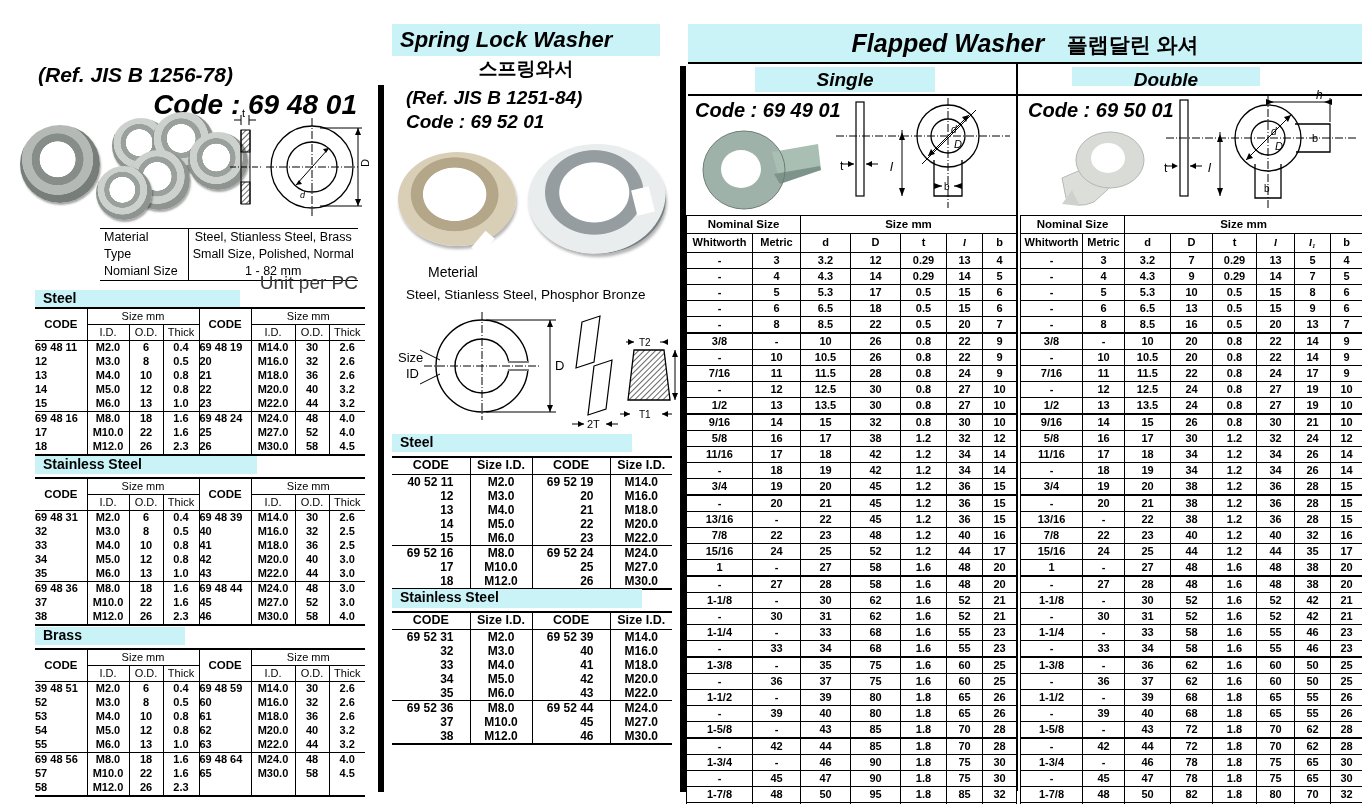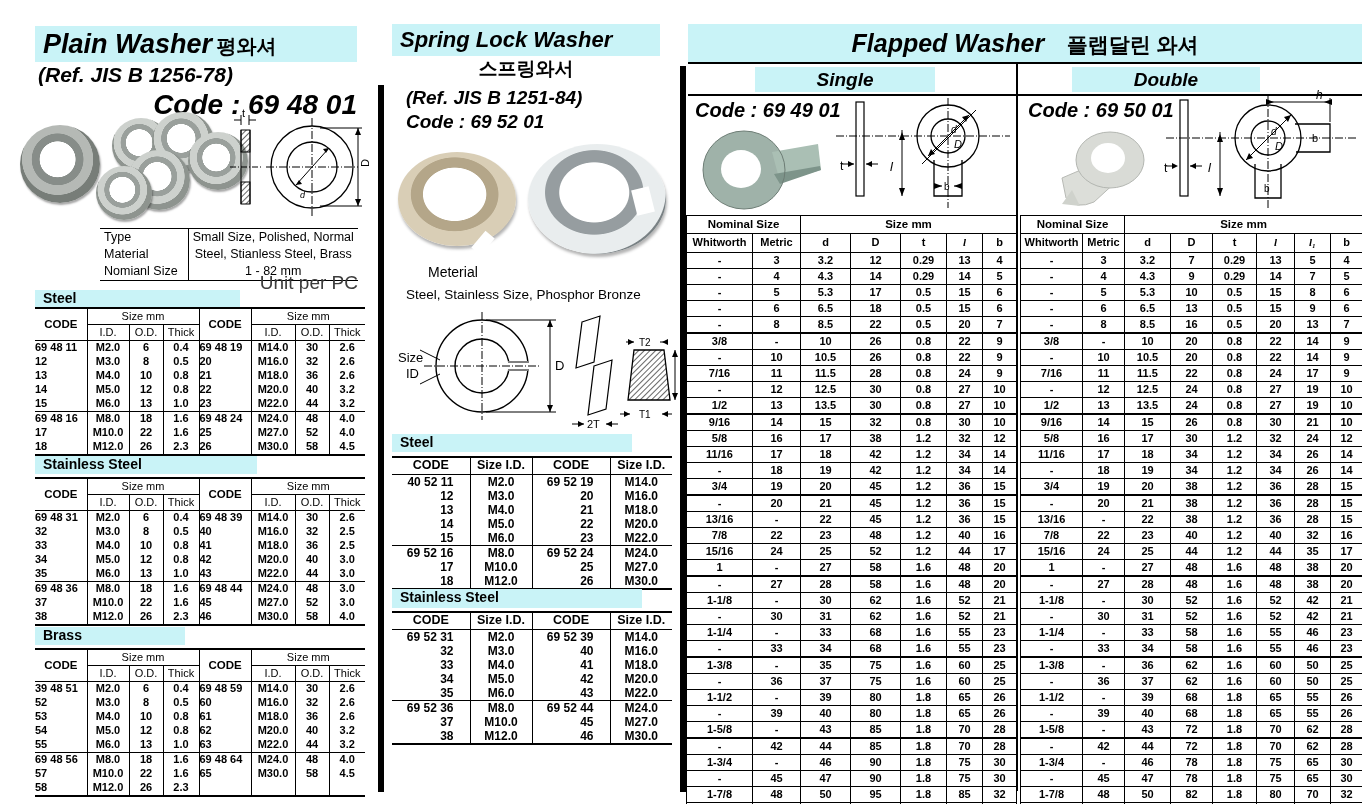--- a/index.html
+++ b/index.html
@@ -60,24 +60,20 @@
   .notch{position:absolute;background:#fff;}
 </style>
 </head>
 <body>
 
 <div class="page">
 
   <div class="bar" style="left:378px;top:85px;width:6px;height:707px;"></div>
   <div class="bar" style="left:680px;top:66px;width:6px;height:726px;"></div>
 
-  <div class="abs hl" style="left:35px;top:26px;width:322px;height:36px;">
-    <span class="ti" style="font-size:27px;margin-left:8px;line-height:36px;">Plain Washer</span>
-    <span style="font-weight:bold;font-size:20px;">평와셔</span>
-  </div>
   <div class="abs ti" style="left:38px;top:63px;font-size:21px;">(Ref. JIS B 1256-78)</div>
   <div class="abs ti" style="left:35px;top:89px;width:322px;text-align:right;font-size:28px;">Code : 69 48 01</div>
 
   <div class="abs" style="left:15px;top:110px;width:215px;height:115px;">
     <div class="donut" style="left:5px;top:15px;width:80px;height:78px;background:radial-gradient(circle at 47% 44%, #ffffff 0 29%, #878d89 30% 42%, #b5b9b5 43% 58%, #777d78 59% 86%, #a7aba7 87% 100%);"></div>
     <div class="donut" style="left:97px;top:8px;width:58px;height:56px;"></div>
     <div class="donut" style="left:137px;top:2px;width:62px;height:60px;"></div>
     <div class="donut" style="left:173px;top:22px;width:60px;height:58px;"></div>
     <div class="donut" style="left:113px;top:40px;width:62px;height:60px;"></div>
     <div class="donut" style="left:81px;top:56px;width:56px;height:54px;"></div>
@@ -110,26 +106,26 @@
     <text x="138" y="66" font-size="11" transform="rotate(-90 136 63)">D</text>
   </svg>
 
   <table class="t-spec abs" style="left:100px;top:228px;">
     <colgroup>
         <col style="width:88px">
         <col style="width:170px">
       </colgroup>
     <tbody>
         <tr>
+          <td>Material</td>
+          <td>Steel, Stianless Steel, Brass</td>
+        </tr>
+        <tr>
           <td>Type</td>
           <td>Small Size, Polished, Normal</td>
-        </tr>
-        <tr>
-          <td>Material</td>
-          <td>Steel, Stianless Steel, Brass</td>
         </tr>
         <tr>
           <td>Nomianl Size</td>
           <td>1 - 82 mm</td>
         </tr>
       </tbody>
   </table>
   <div class="abs" style="left:230px;top:272px;width:128px;text-align:right;font-size:19px;color:#3c3c3c;">Unit per PC</div>
 
   <div class="abs hl" style="left:35px;top:290px;width:205px;height:17px;font-weight:bold;font-size:14px;padding-left:8px;box-sizing:border-box;">Steel</div>
@@ -476,21 +472,21 @@
   <div class="abs ti" style="left:406px;top:111px;font-size:19px;">Code : 69 52 01</div>
 
   <div class="abs" style="left:392px;top:140px;width:285px;height:120px;">
     <div class="ring" style="left:6px;top:12px;width:118px;height:94px;background:radial-gradient(ellipse at 48% 45%, #ffffff 0 36%, #b4a689 37% 50%, #d9ceb6 51% 72%, #9e9073 73% 100%);box-shadow:1px 3px 3px rgba(0,0,0,.3);"></div>
     <div class="notch" style="left:85px;top:92px;width:12px;height:22px;transform:rotate(40deg);"></div>
     <div class="ring" style="left:136px;top:4px;width:138px;height:110px;background:radial-gradient(ellipse at 48% 44%, #ffffff 0 34%, #969da0 35% 48%, #e9edee 49% 70%, #798184 71% 100%);box-shadow:1px 3px 3px rgba(0,0,0,.3);"></div>
     <div class="notch" style="left:242px;top:48px;width:18px;height:26px;transform:rotate(-14deg);"></div>
   </div>
 
   <div class="abs" style="left:428px;top:264px;font-size:14px;">Meterial</div>
-  <div class="abs" style="left:406px;top:287px;font-size:13.5px;">Steel, Stainless Size, Phosphor Bronze</div>
+  <div class="abs" style="left:406px;top:287px;font-size:13.5px;">Steel, Stianless Steel, Phosphor Bronze</div>
 
   <svg class="abs" style="left:394px;top:306px;" width="284" height="126" viewBox="0 0 284 126">
     <defs>
       <pattern id="hB" patternUnits="userSpaceOnUse" width="4" height="4" patternTransform="rotate(45)">
         <line x1="0" y1="0" x2="0" y2="4" stroke="#000" stroke-width="1.2"></line>
       </pattern>
     </defs>
     <circle cx="88" cy="60" r="46" fill="none" stroke="#000" stroke-width="1.4"></circle>
     <circle cx="88" cy="60" r="27" fill="none" stroke="#000" stroke-width="1.4"></circle>
     <rect x="114" y="55" width="22" height="10" fill="#fff"></rect>
@@ -662,21 +658,21 @@
   <div class="abs hl" style="left:688px;top:24px;width:674px;height:38px;text-align:center;">
     <span class="ti" style="font-size:25px;line-height:38px;">Flapped Washer</span>
     <span style="font-weight:bold;font-size:21px;margin-left:18px;">플랩달린 와셔</span>
   </div>
   <div class="bar" style="left:688px;top:62px;width:674px;height:2px;"></div>
   <div class="bar" style="left:1016px;top:62px;width:2px;height:729px;"></div>
 
   <div class="abs hl" style="left:755px;top:67px;width:180px;height:25px;text-align:center;">
     <span class="ti" style="font-size:19px;line-height:25px;">Single</span>
   </div>
-  <div class="abs hl" style="left:1072px;top:67px;width:188px;height:25px;text-align:center;">
+  <div class="abs hl" style="left:1072px;top:67px;width:188px;height:19px;text-align:center;">
     <span class="ti" style="font-size:19px;line-height:25px;">Double</span>
   </div>
   <div class="bar" style="left:688px;top:94px;width:674px;height:1.5px;"></div>
 
   <div class="abs ti" style="left:695px;top:99px;font-size:20px;">Code : 69 49 01</div>
   <div class="abs ti" style="left:1028px;top:99px;font-size:20px;">Code : 69 50 01</div>
 
   <svg class="abs" style="left:700px;top:126px;" width="126" height="86" viewBox="0 0 126 86">
     <ellipse cx="44" cy="44" rx="41" ry="39" fill="#9fb2a9" stroke="#70repeat807a"></ellipse>
     <polygon points="72,26 118,18 121,44 80,56" fill="#aabfb4"></polygon>

